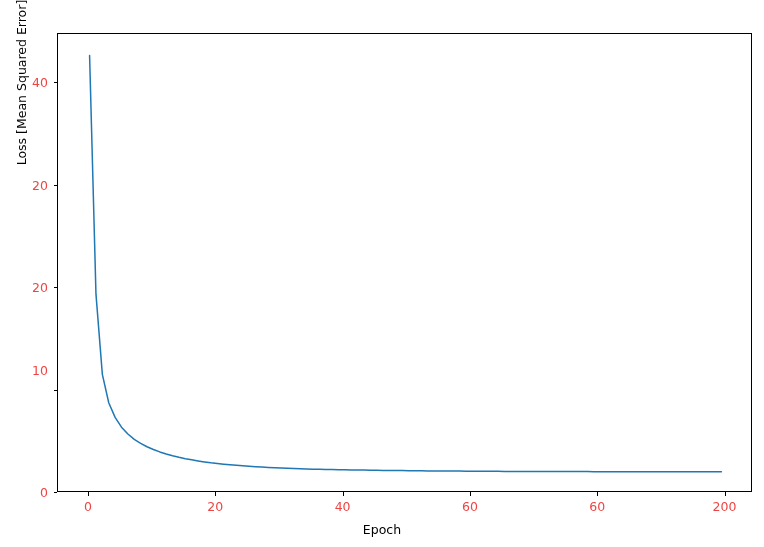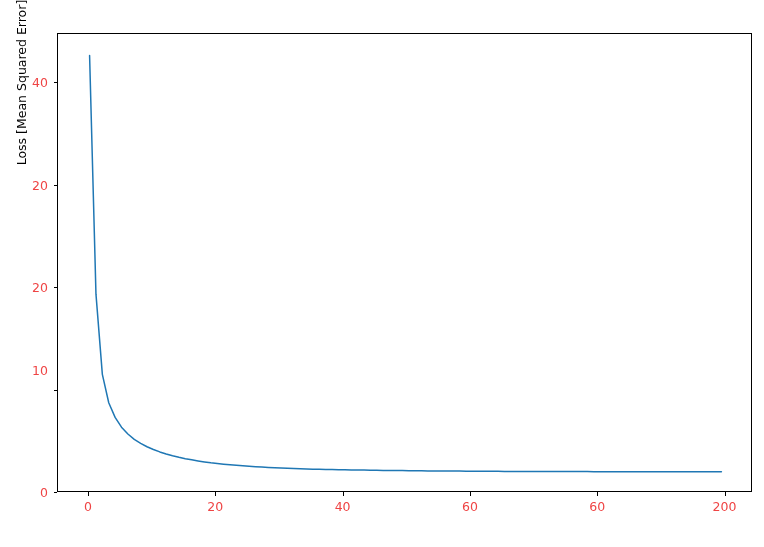--- a/index.html
+++ b/index.html
@@ -128,18 +128,19 @@
   <div class="tick-mark xtick-mark" style="left:597.2px;"></div>
   <div class="tick-mark xtick-mark" style="left:724.5px;"></div>
 
   <div class="tick-label xtick-label" style="left:88px; top:499px;">0</div>
   <div class="tick-label xtick-label" style="left:215.3px; top:499px;">20</div>
   <div class="tick-label xtick-label" style="left:342.6px; top:499px;">40</div>
   <div class="tick-label xtick-label" style="left:469.9px; top:499px;">60</div>
   <div class="tick-label xtick-label" style="left:597.2px; top:499px;">60</div>
   <div class="tick-label xtick-label" style="left:724.5px; top:499px;">200</div>
 
+  <div id="xlabel">Epoch</div>
 
   <div style="position:absolute; left:14px; top:33px; width:16px; height:459px;">
     <div id="ylabel">Loss [Mean Squared Error]</div>
   </div>
 
 </div>
 
 </body></html>

